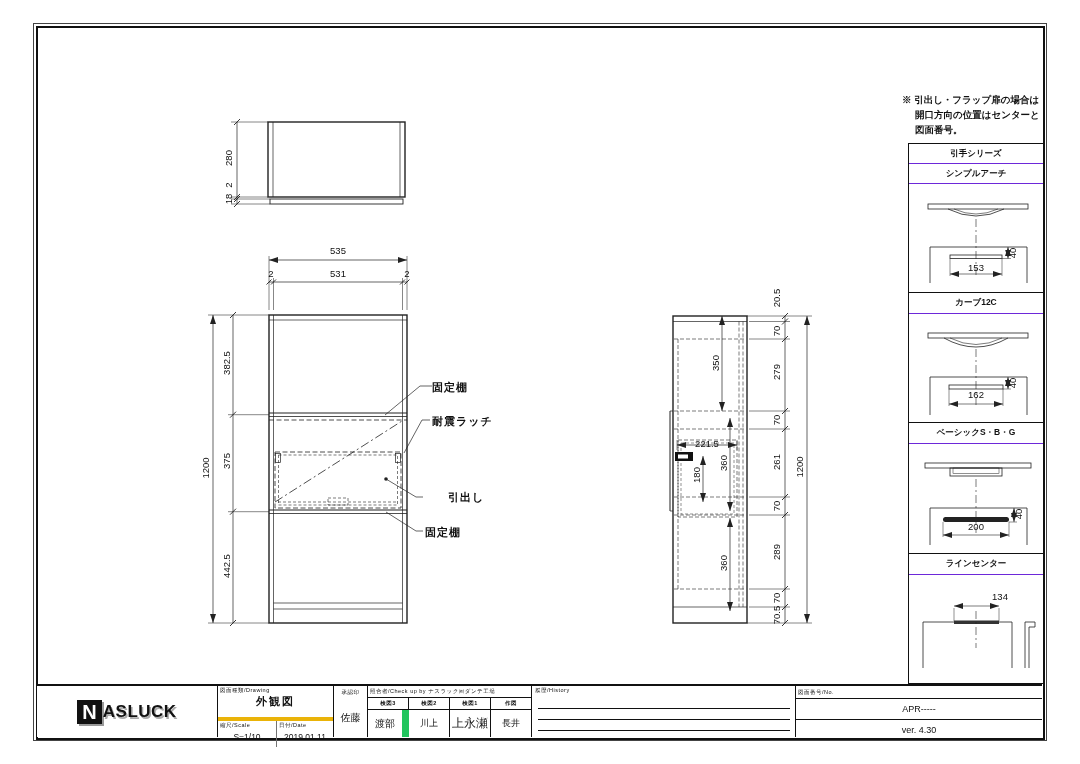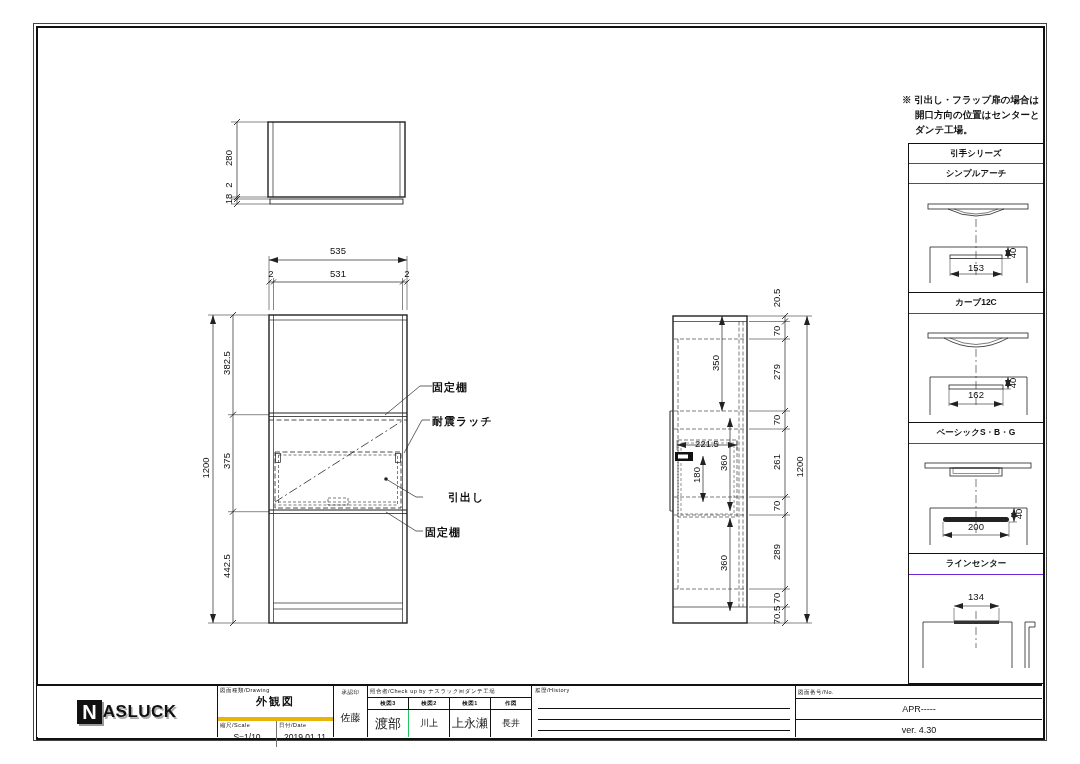--- a/index.html
+++ b/index.html
@@ -209,21 +209,21 @@
   <span class="dim rot" style="left:757px;top:456px;width:40px;">261</span>
   <span class="dim rot" style="left:757px;top:500px;width:40px;">70</span>
   <span class="dim rot" style="left:757px;top:546px;width:40px;">289</span>
   <span class="dim rot" style="left:757px;top:592px;width:40px;">70</span>
   <span class="dim rot" style="left:757px;top:609px;width:40px;">70.5</span>
   <span class="dim rot" style="left:780px;top:461px;width:40px;">1200</span>
 
   <div class="note">
     <div>※ 引出し・フラップ扉の場合は</div>
     <div class="ind">開口方向の位置はセンターと</div>
-    <div class="ind">ダンテ工場。</div>
+    <div class="ind">図面番号。</div>
   </div>
 
   <div class="hpanel">
     <div class="hhead" style="height:20px;">引手シリーズ</div>
     <div class="hhead" style="height:20px;">シンプルアーチ</div>
     <div class="hsec" style="height:109px;"></div>
     <div class="hhead" style="height:21px;">カーブ12C</div>
     <div class="hsec" style="height:109px;"></div>
     <div class="hhead" style="height:21px;">ベーシックS・B・G</div>
     <div class="hsec" style="height:110px;"></div>
@@ -277,21 +277,21 @@
       <line x1="68" y1="468" x2="68" y2="505" stroke-width="0.6" stroke-dasharray="8 3 2 3"></line>
       <path d="M117 525 V479 H127 V484 H121 V525" stroke-width="0.8"></path>
     </g>
   </svg>
   <span class="dim" style="left:956px;top:262px;width:40px;">153</span>
   <span class="dim rot" style="left:998px;top:247px;width:30px;">40</span>
   <span class="dim" style="left:956px;top:389px;width:40px;">162</span>
   <span class="dim rot" style="left:998px;top:377px;width:30px;">40</span>
   <span class="dim" style="left:956px;top:521px;width:40px;">200</span>
   <span class="dim rot" style="left:1004px;top:508px;width:30px;">40</span>
-  <span class="dim" style="left:956px;top:591px;width:40px;">134</span>
+  <span class="dim" style="left:980px;top:591px;width:40px;">134</span>
 
   <div class="tblock">
 
     <div class="tcell" style="width:181px;">
       <div class="logo-wrap">
         <span class="logo-n">N</span>
           <span class="logo-rest">ASLUCK</span>
       </div>
     </div>
 
@@ -320,21 +320,21 @@
 
     <div class="tcell" style="width:164px;">
       <div class="trow tiny" style="height:12px;border-bottom:1px solid #111;justify-content:flex-start;padding-left:2px;">照合者/Check up by ナスラック㈱ダンテ工場</div>
       <div style="height:12px;display:flex;border-bottom:1px solid #111;box-sizing:border-box;">
         <div class="trow tiny" style="width:41px;border-right:1px solid #111;box-sizing:border-box;font-weight:bold;">検図3</div>
         <div class="trow tiny" style="width:41px;border-right:1px solid #111;box-sizing:border-box;font-weight:bold;">検図2</div>
         <div class="trow tiny" style="width:41px;border-right:1px solid #111;box-sizing:border-box;font-weight:bold;">検図1</div>
         <div class="trow tiny" style="flex:1;font-weight:bold;">作図</div>
       </div>
       <div style="height:27px;display:flex;">
-        <div class="trow" style="width:41px;border-right:1px solid #22c55e;box-sizing:border-box;font-size:13px;">渡部</div>
+        <div class="trow" style="width:41px;border-right:7px solid #22c55e;box-sizing:border-box;font-size:10px;">渡部</div>
         <div class="trow" style="width:41px;border-right:1px solid #111;box-sizing:border-box;font-size:9px;">川上</div>
         <div class="trow" style="width:41px;border-right:1px solid #111;box-sizing:border-box;font-size:12px;">上永瀬</div>
         <div class="trow" style="flex:1;font-size:9px;">長井</div>
       </div>
     </div>
 
     <div class="tcell" style="width:264px;">
       <span class="tiny abs" style="left:3px;top:1px;">履歴/History</span>
       <div class="hline" style="left:6px;top:22px;width:252px;"></div>
       <div class="hline" style="left:6px;top:33px;width:252px;"></div>

